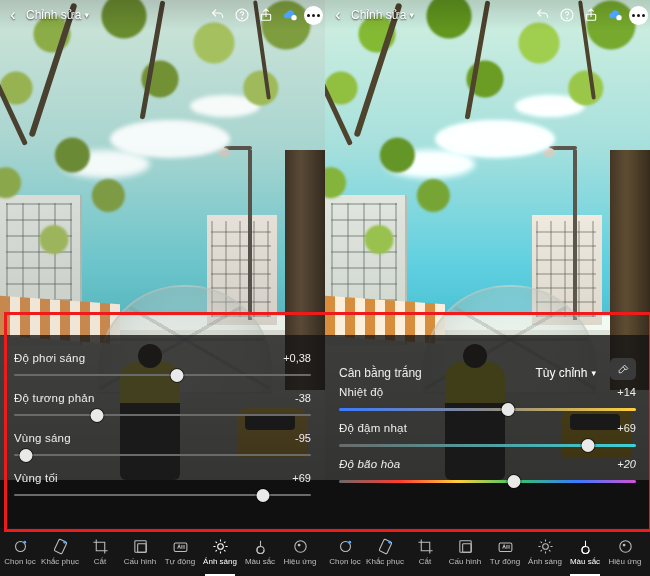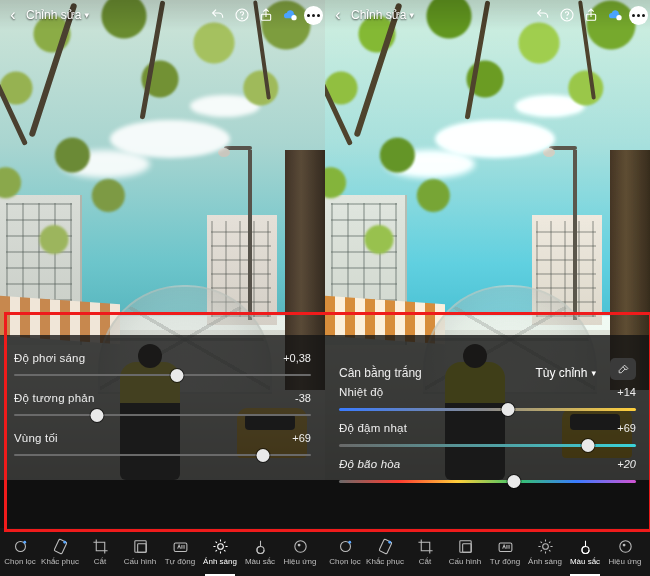--- a/index.html
+++ b/index.html
@@ -165,20 +165,26 @@
           <div class="track"></div>
           <div class="thumb" style="left:55%"></div>
         </div>
         <div class="row">
           <span class="lab">Độ tương phản</span>
           <span class="val">-38</span>
           <div class="track"></div>
           <div class="thumb" style="left:28%"></div>
         </div>
         <div class="row">
+          <span class="lab">Vùng sáng</span>
+          <span class="val">-95</span>
+          <div class="track"></div>
+          <div class="thumb" style="left:4%"></div>
+        </div>
+        <div class="row">
           <span class="lab">Vùng tối</span>
           <span class="val">+69</span>
           <div class="track"></div>
           <div class="thumb" style="left:84%"></div>
         </div>
       </div>
  <div class="bbar" id="bbarL">
         <div class="bitem" style="position: relative;">
           <svg viewBox="0 0 24 24">
             <circle cx="12" cy="12" r="7"></circle>

